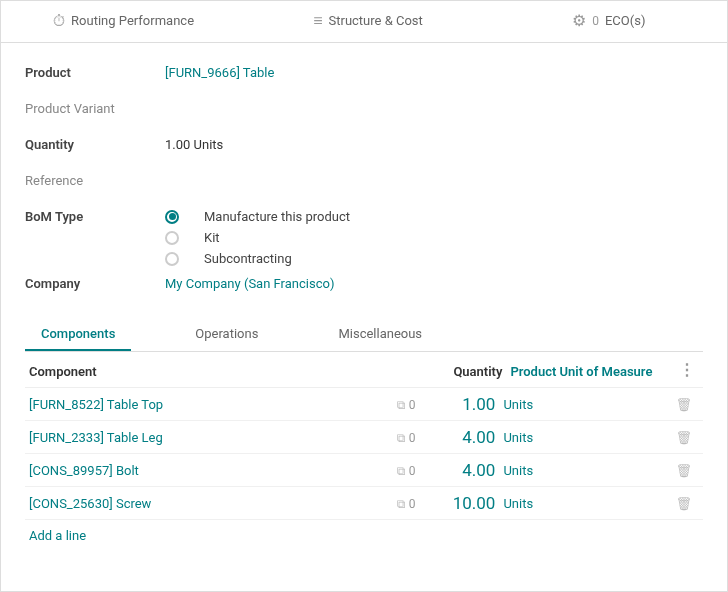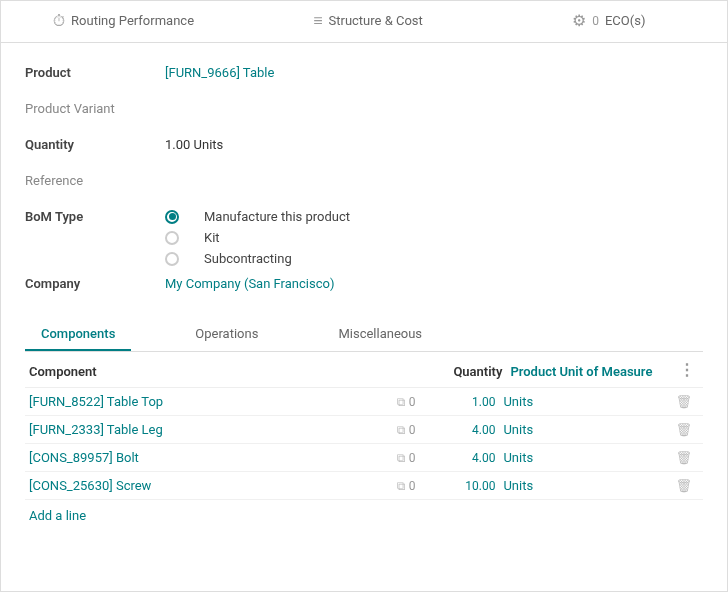--- a/index.html
+++ b/index.html
@@ -44,21 +44,21 @@
     .col-qty-icon { flex: 1; text-align: right; padding-right: 8px; }
     .col-quantity { width: 80px; text-align: right; padding-right: 8px; }
     .col-unit { flex: 1.5; color: #017e84; }
     .col-action { width: 30px; text-align: center; }
     .col-more { width: 20px; }
 
     .table-row-item { display: flex; align-items: center; padding: 6px 4px; border-bottom: 1px solid #f0f0f0; font-size: 13px; }
     .component-link { color: #017e84; cursor: pointer; text-decoration: none; }
     .copy-icon { color: #bbb; cursor: pointer; font-size: 12px; margin-left: 6px; }
     .qty-num { color: #999; font-size: 12px; }
-    .qty-value { text-align: right; color: #017e84; font-size: 12px; }
+    .qty-value { text-align: right; color: #017e84; font-size: 17px; }
     .unit-value { color: #017e84; }
     .trash-icon { color: #bbb; cursor: pointer; font-size: 13px; }
 
     .add-line { padding: 8px 4px; color: #017e84; cursor: pointer; font-size: 13px; }
 
     .three-dots { color: #999; font-size: 16px; cursor: pointer; }
   </style>
 </head>
 <body>
 

